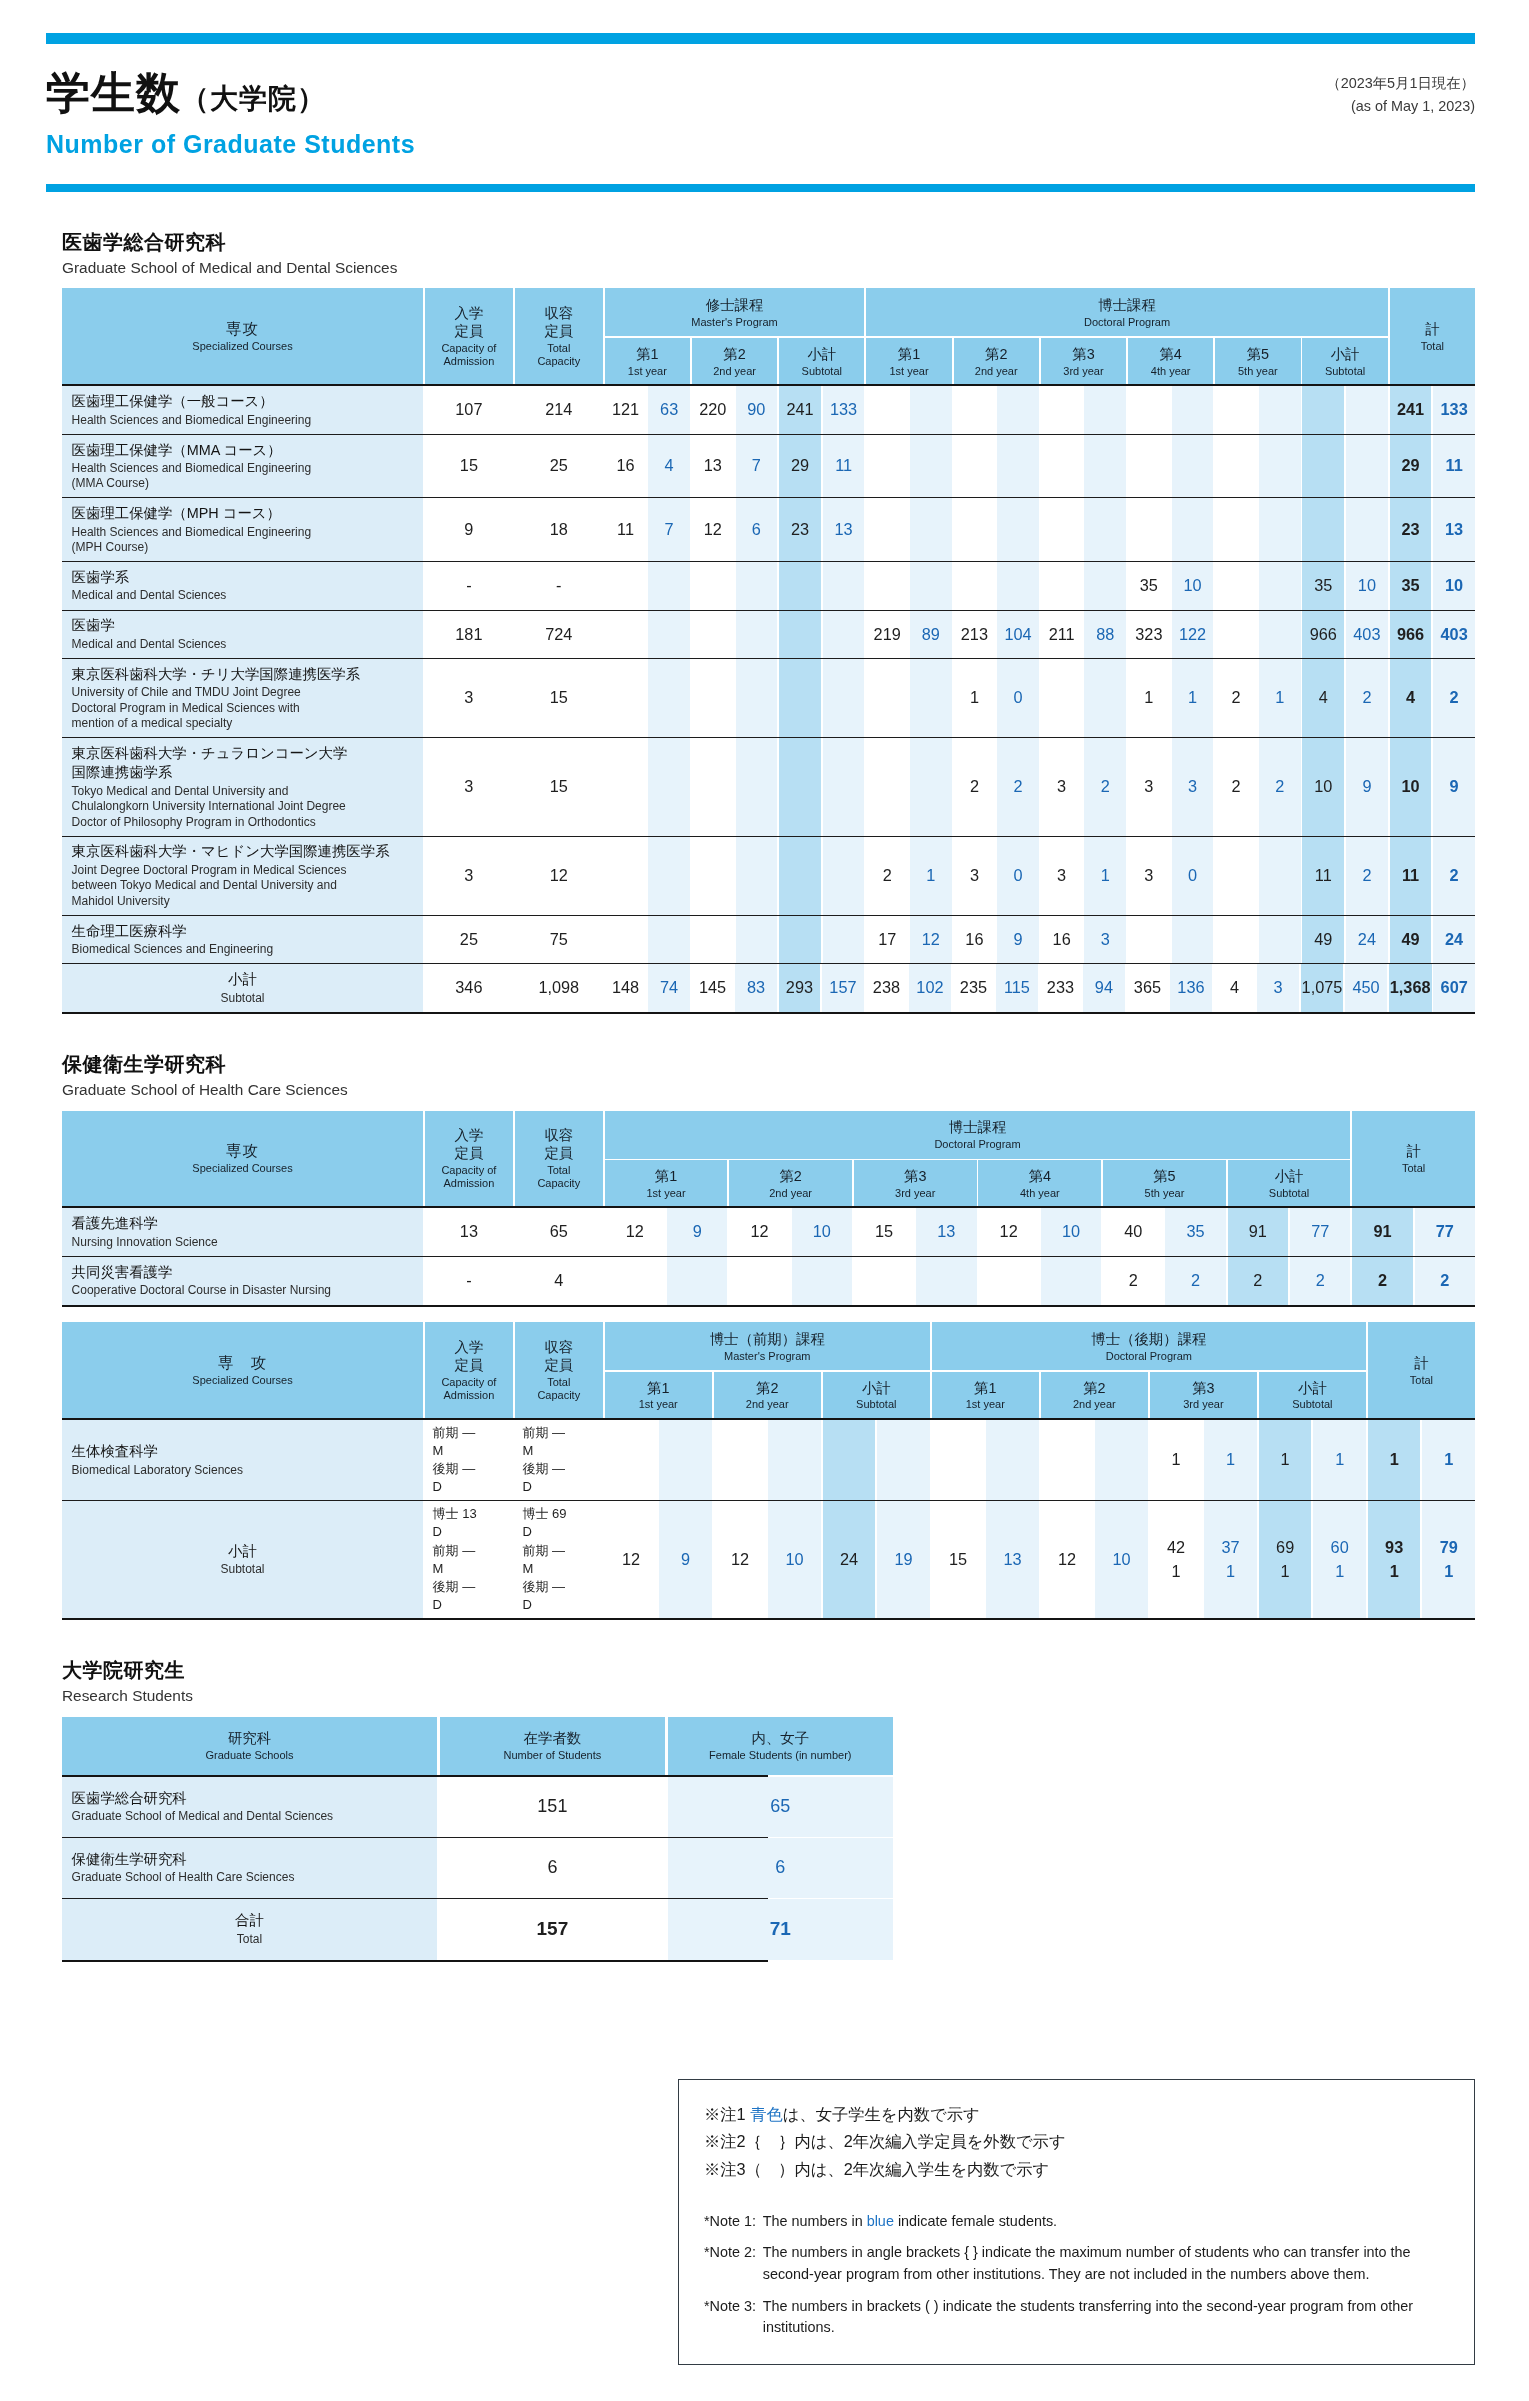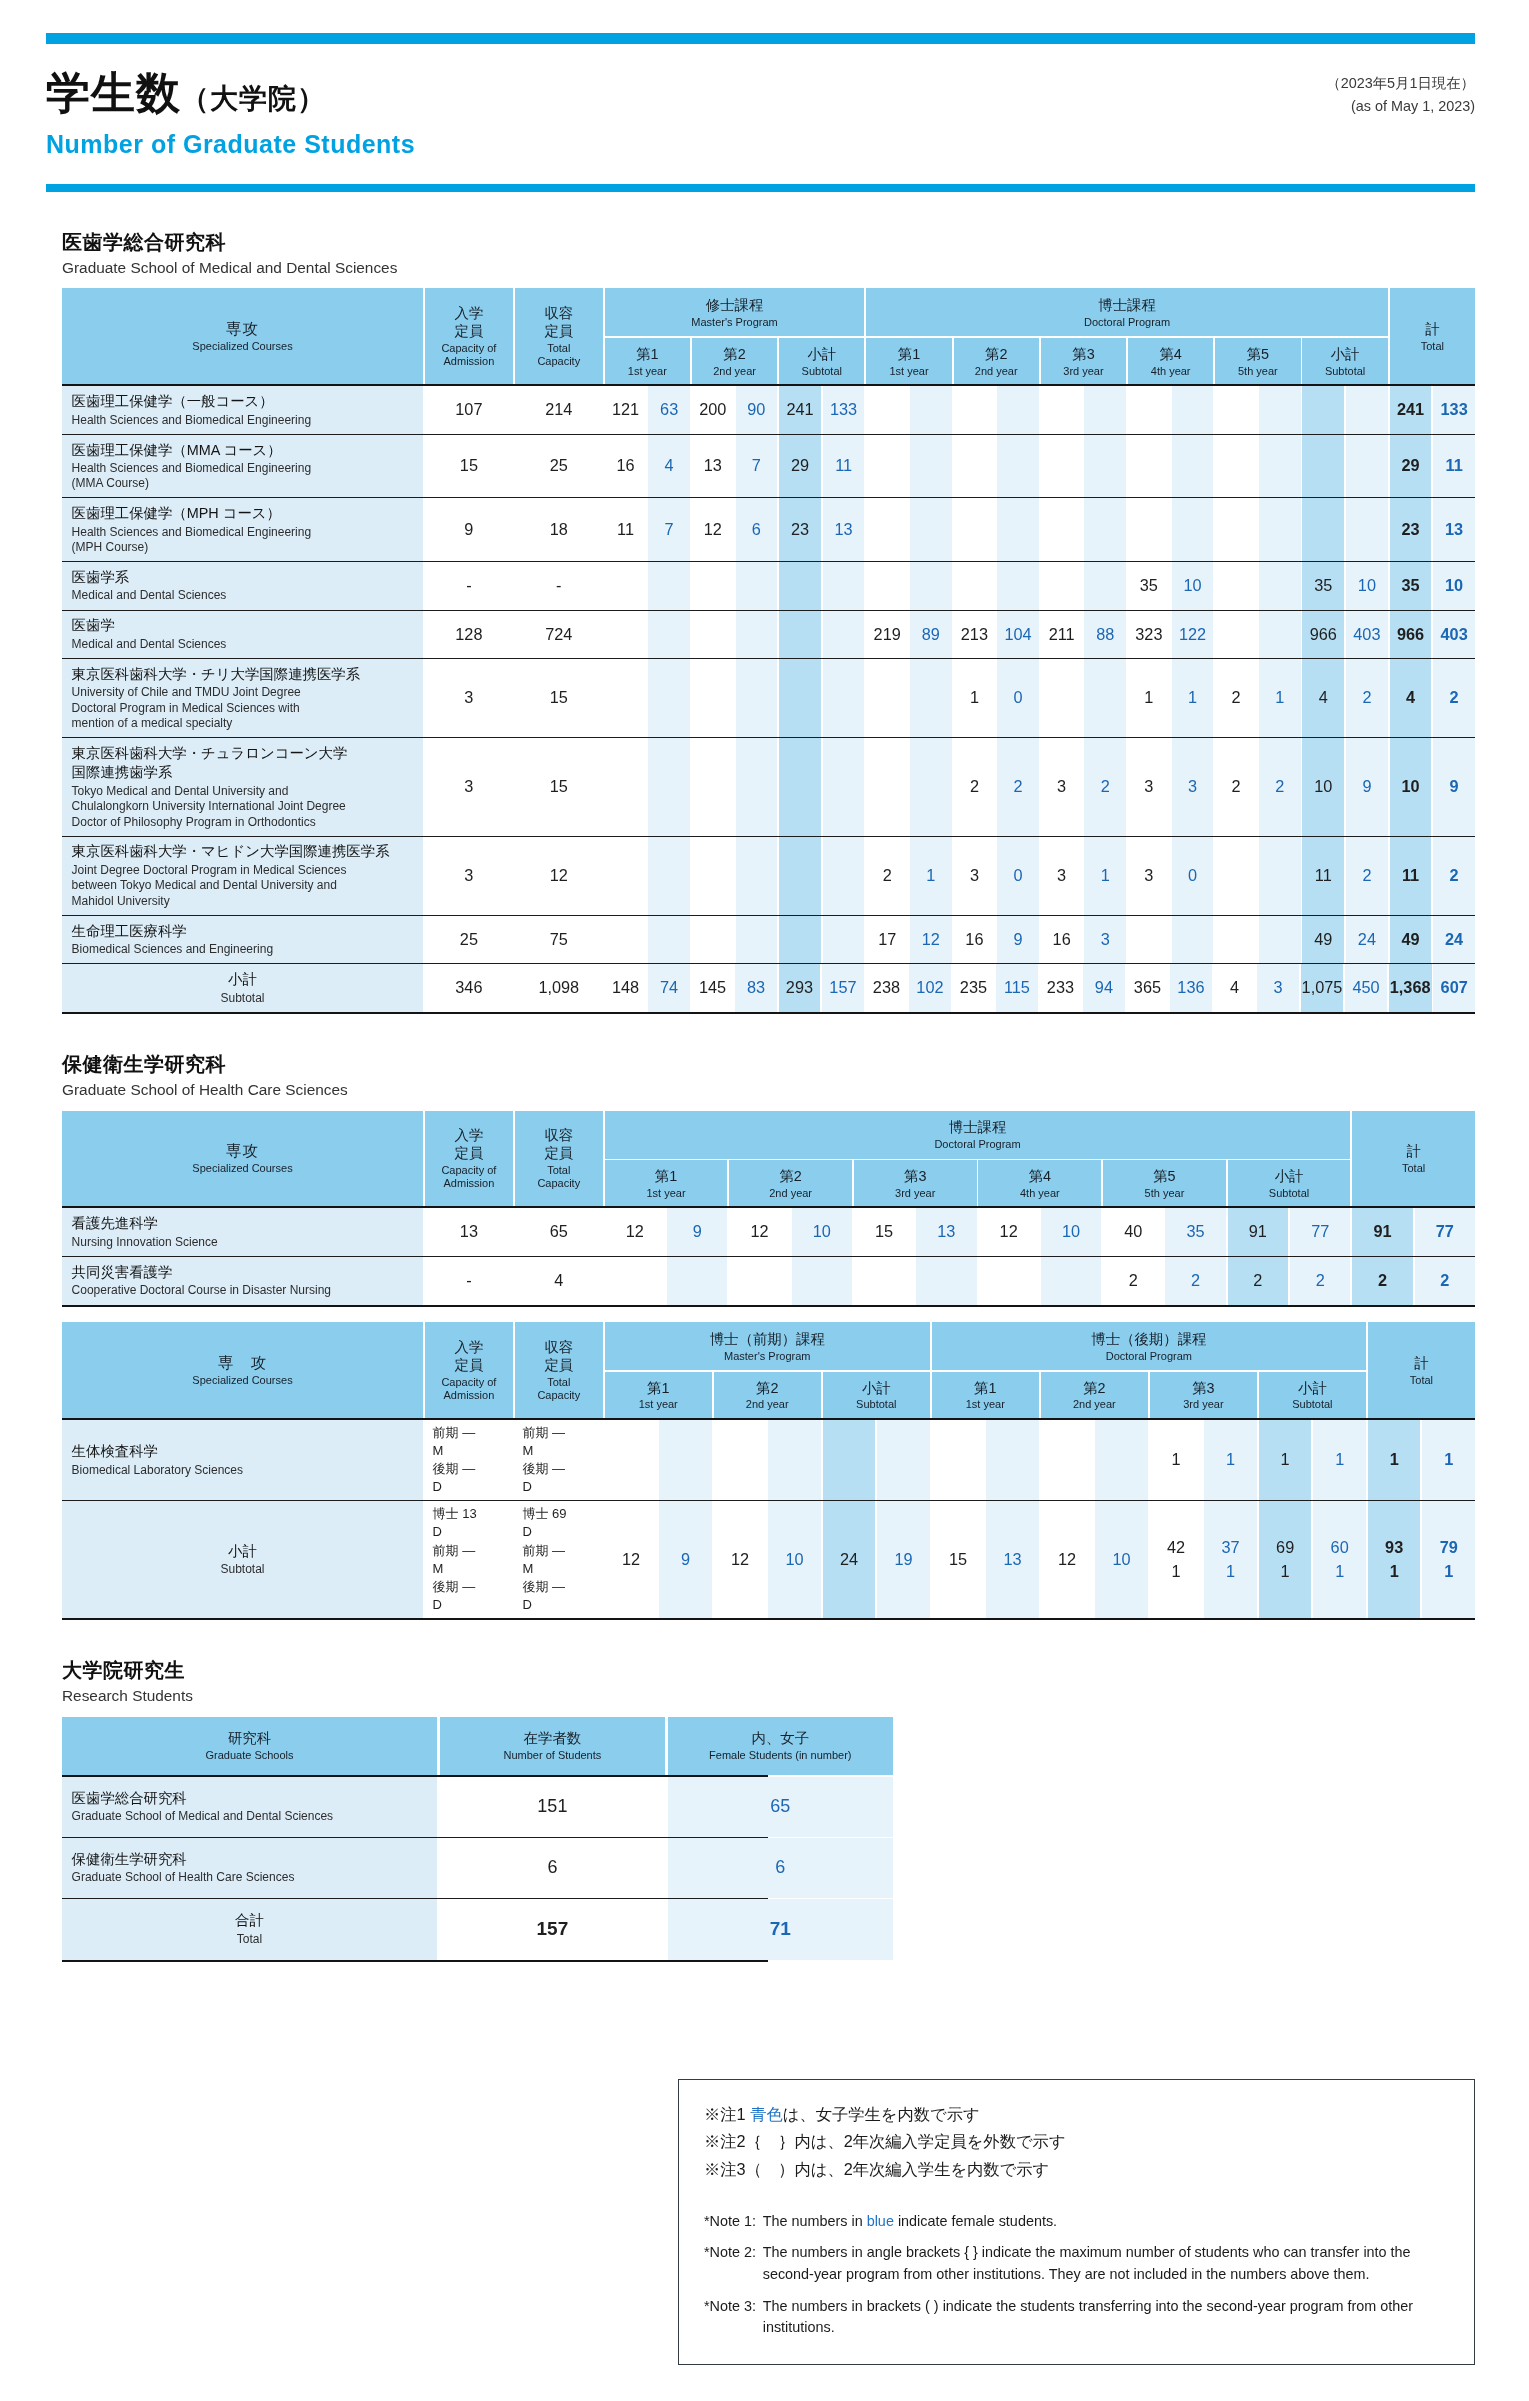--- a/index.html
+++ b/index.html
@@ -163,21 +163,21 @@
         </div>
         <div class="trow g20">
           <div class="cell c-name">
             <div class="njp pre">医歯理工保健学（一般コース）</div>
             <div class="nen pre">Health Sciences and Biomedical Engineering</div>
           </div>
           <div class="cell c-num pre">107</div>
           <div class="cell c-num pre">214</div>
           <div class="cell c-num pre cw">121</div>
           <div class="cell c-num pre cf">63</div>
-          <div class="cell c-num pre cw">200</div>
+          <div class="cell c-num pre cw">220</div>
           <div class="cell c-num pre cf">90</div>
           <div class="cell c-num pre cm">241</div>
           <div class="cell c-num pre cf">133</div>
           <div class="cell c-num pre cw"></div>
           <div class="cell c-num pre cf"></div>
           <div class="cell c-num pre cw"></div>
           <div class="cell c-num pre cf"></div>
           <div class="cell c-num pre cw"></div>
           <div class="cell c-num pre cf"></div>
           <div class="cell c-num pre cw"></div>
@@ -273,21 +273,21 @@
           <div class="cell c-num pre cm">35</div>
           <div class="cell c-num pre cf">10</div>
           <div class="cell c-num pre cm cb">35</div>
           <div class="cell c-num pre cf cb">10</div>
         </div>
         <div class="trow g20">
           <div class="cell c-name">
             <div class="njp pre">医歯学</div>
             <div class="nen pre">Medical and Dental Sciences</div>
           </div>
-          <div class="cell c-num pre">128</div>
+          <div class="cell c-num pre">181</div>
           <div class="cell c-num pre">724</div>
           <div class="cell c-num pre cw"></div>
           <div class="cell c-num pre cf"></div>
           <div class="cell c-num pre cw"></div>
           <div class="cell c-num pre cf"></div>
           <div class="cell c-num pre cm"></div>
           <div class="cell c-num pre cf"></div>
           <div class="cell c-num pre cw">219</div>
           <div class="cell c-num pre cf">89</div>
           <div class="cell c-num pre cw">213</div>

